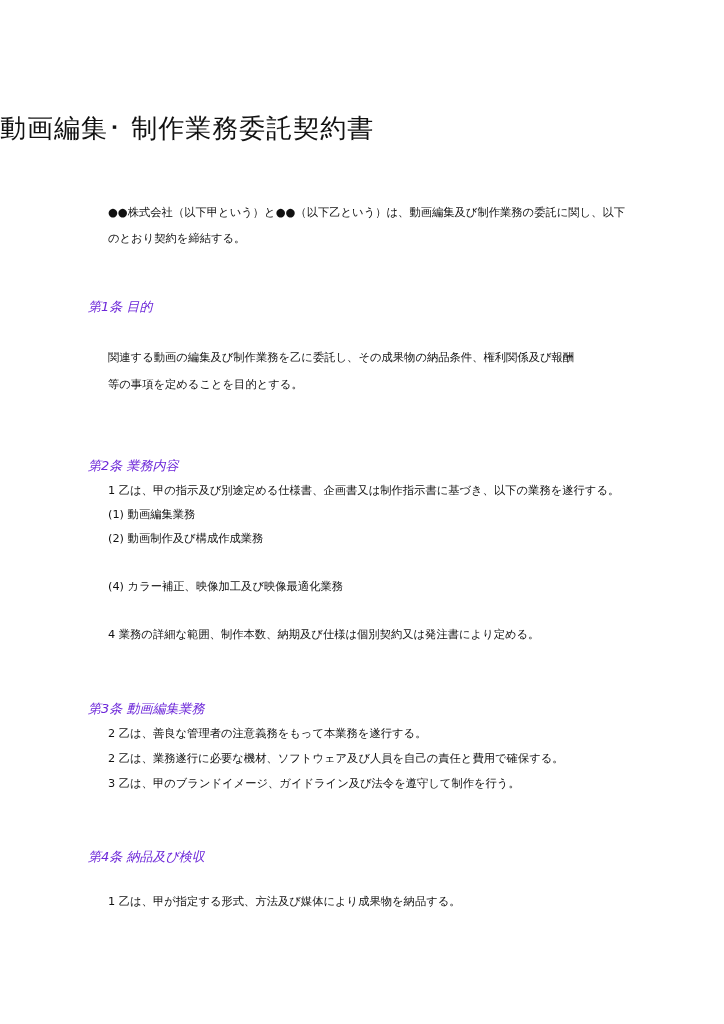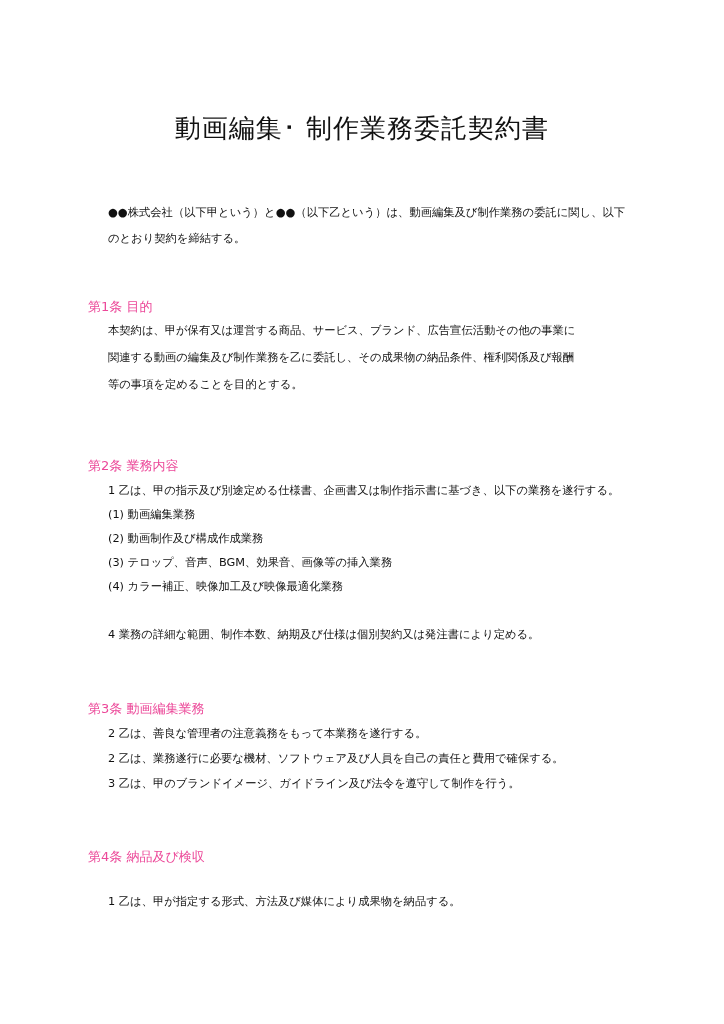--- a/index.html
+++ b/index.html
@@ -1,42 +1,40 @@
 <!DOCTYPE html>
 <html><head>
 <meta charset="utf-8">
 <style>
   html,body{margin:0;padding:0;background:#ffffff;}
   body{width:724px;height:1024px;position:relative;overflow:hidden;
        font-family:"DejaVu Sans","Liberation Sans",sans-serif;color:#111;}
   .page{position:absolute;left:0;top:0;width:724px;height:1024px;background:#fff;}
-  .title{position:absolute;left:0;width:724px;top:110px;text-align:center;
+  .title{position:absolute;left:0;width:724px;top:110px;text-align:left;
          font-size:26px;letter-spacing:1px;line-height:36px;color:#111;}
   .line{position:absolute;left:88px;white-space:nowrap;font-size:11.3px;line-height:16px;color:#111;margin-left:20px;}
-  .heading{position:absolute;left:88px;white-space:nowrap;font-size:13px;line-height:18px;color:#ec4899;}
+  .heading{position:absolute;left:88px;white-space:nowrap;font-size:13px;line-height:18px;color:#6d28d9;font-style:italic;}
 </style>
 </head>
 <body>
 
 <div class="page">
   <div class="title">動画編集･ 制作業務委託契約書</div>
 
   <div class="line" style="top:205px">●●株式会社（以下甲という）と●●（以下乙という）は、動画編集及び制作業務の委託に関し、以下</div>
   <div class="line" style="top:231px">のとおり契約を締結する。</div>
 
   <div class="heading" style="top:298px">第1条 目的</div>
-  <div class="line" style="top:323px">本契約は、甲が保有又は運営する商品、サービス、ブランド、広告宣伝活動その他の事業に</div>
   <div class="line" style="top:350px">関連する動画の編集及び制作業務を乙に委託し、その成果物の納品条件、権利関係及び報酬</div>
   <div class="line" style="top:377px">等の事項を定めることを目的とする。</div>
 
   <div class="heading" style="top:457px">第2条 業務内容</div>
   <div class="line" style="top:483px">1 乙は、甲の指示及び別途定める仕様書、企画書又は制作指示書に基づき、以下の業務を遂行する。</div>
   <div class="line" style="top:507px">(1) 動画編集業務</div>
   <div class="line" style="top:531px">(2) 動画制作及び構成作成業務</div>
-  <div class="line" style="top:555px">(3) テロップ、音声、BGM、効果音、画像等の挿入業務</div>
   <div class="line" style="top:579px">(4) カラー補正、映像加工及び映像最適化業務</div>
   <div class="line" style="top:627px">4 業務の詳細な範囲、制作本数、納期及び仕様は個別契約又は発注書により定める。</div>
 
   <div class="heading" style="top:700px">第3条 動画編集業務</div>
   <div class="line" style="top:726px">2 乙は、善良な管理者の注意義務をもって本業務を遂行する。</div>
   <div class="line" style="top:751px">2 乙は、業務遂行に必要な機材、ソフトウェア及び人員を自己の責任と費用で確保する。</div>
   <div class="line" style="top:776px">3 乙は、甲のブランドイメージ、ガイドライン及び法令を遵守して制作を行う。</div>
 
   <div class="heading" style="top:848px">第4条 納品及び検収</div>
   <div class="line" style="top:894px">1 乙は、甲が指定する形式、方法及び媒体により成果物を納品する。</div>

